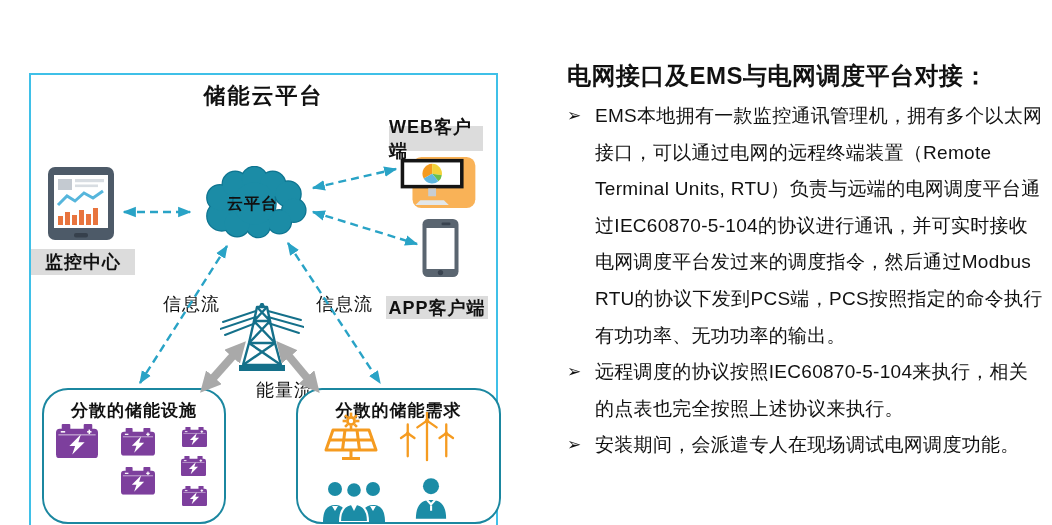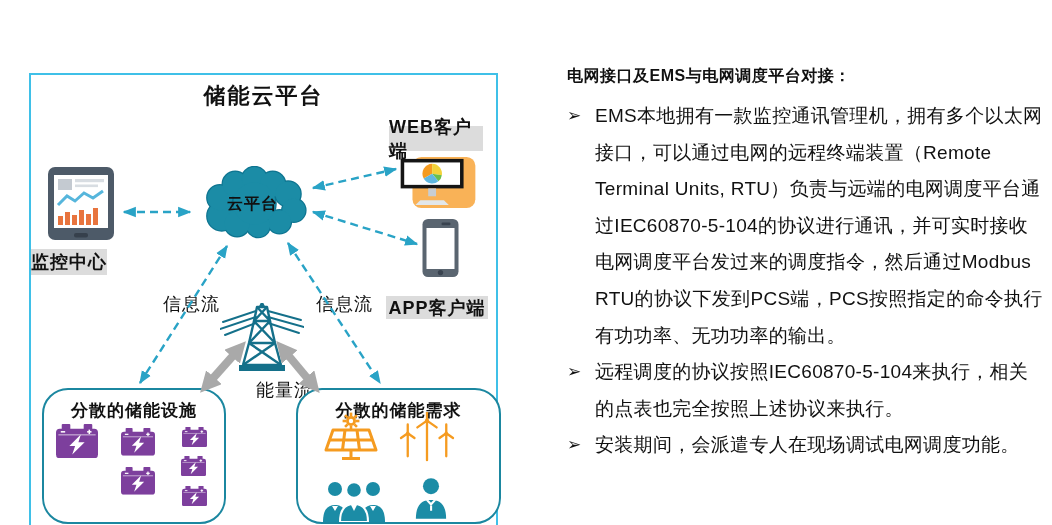--- a/index.html
+++ b/index.html
@@ -7,21 +7,21 @@
               font-family:"Liberation Sans", sans-serif; color:#111; }
   .stage { position:relative; width:1052px; height:525px; background:#fff;margin-top:40px; }
 
   
   .frame { position:absolute; left:29px; top:33px; width:469px; height:462px;
            border:2px solid #3fc0e8; background:#fff; }
   .diagram-title { position:absolute; left:29px; top:41px; width:469px; text-align:center;
                    font-size:22px; font-weight:bold; letter-spacing:2px; }
   .tag { position:absolute; background:#dcdcdc; font-weight:bold; font-size:18px;
          display:flex; align-items:center; justify-content:center; letter-spacing:1px; }
-  .tag-monitoring { left:31px; top:209px; width:76px; height:26px; }
+  .tag-monitoring { left:31px; top:209px; width:104px; height:26px; }
   .tag-web { left:389px; top:86px; width:94px; height:25px; }
   .tag-app { left:386px; top:256px; width:102px; height:23px; }
 
   .icon { position:absolute; }
   .tablet-icon  { left:48px;  top:127px; width:66px;  height:78px; }
   .cloud-wrap   { left:196px; top:126px; width:113px; height:75px; }
   .cloud-wrap svg { position:absolute; inset:0; width:100%; height:100%; }
   .cloud-label  { position:absolute; inset:0; display:flex; align-items:center; justify-content:center;
                   font-size:16px; font-weight:bold; padding-top:2px; letter-spacing:1px; }
   .monitor-icon { left:400px; top:114px; width:78px; height:57px; }
@@ -49,21 +49,21 @@
   .solar-icon  { left:26px;  top:22px; width:58px; height:52px; }
   .wind-icon   { left:100px; top:22px; width:58px; height:52px; }
   .people-icon { left:24px;  top:88px; width:64px; height:44px; }
   .person-icon { left:116px; top:86px; width:34px; height:44px; }
 
   .arrow-layer { position:absolute; left:0; top:0; width:520px; height:525px;
                  z-index:5; pointer-events:none; }
 
   
   .text-panel { position:absolute; left:567px; top:16px; width:480px; }
-  .panel-heading { font-size:16px; font-weight:bold; line-height:40px; letter-spacing:0.5px; }
+  .panel-heading { font-size:24px; font-weight:bold; line-height:40px; letter-spacing:0.5px; }
   .bullet-list { list-style:none; margin-top:2px; }
   .bullet-list li { position:relative; padding-left:28px; font-size:19px; line-height:36.6px;
                     letter-spacing:0.3px; }
   .bullet-marker { position:absolute; left:0; top:0; font-size:17px; }
 </style>
 </head>
 <body>
 
 <div class="stage">
 

